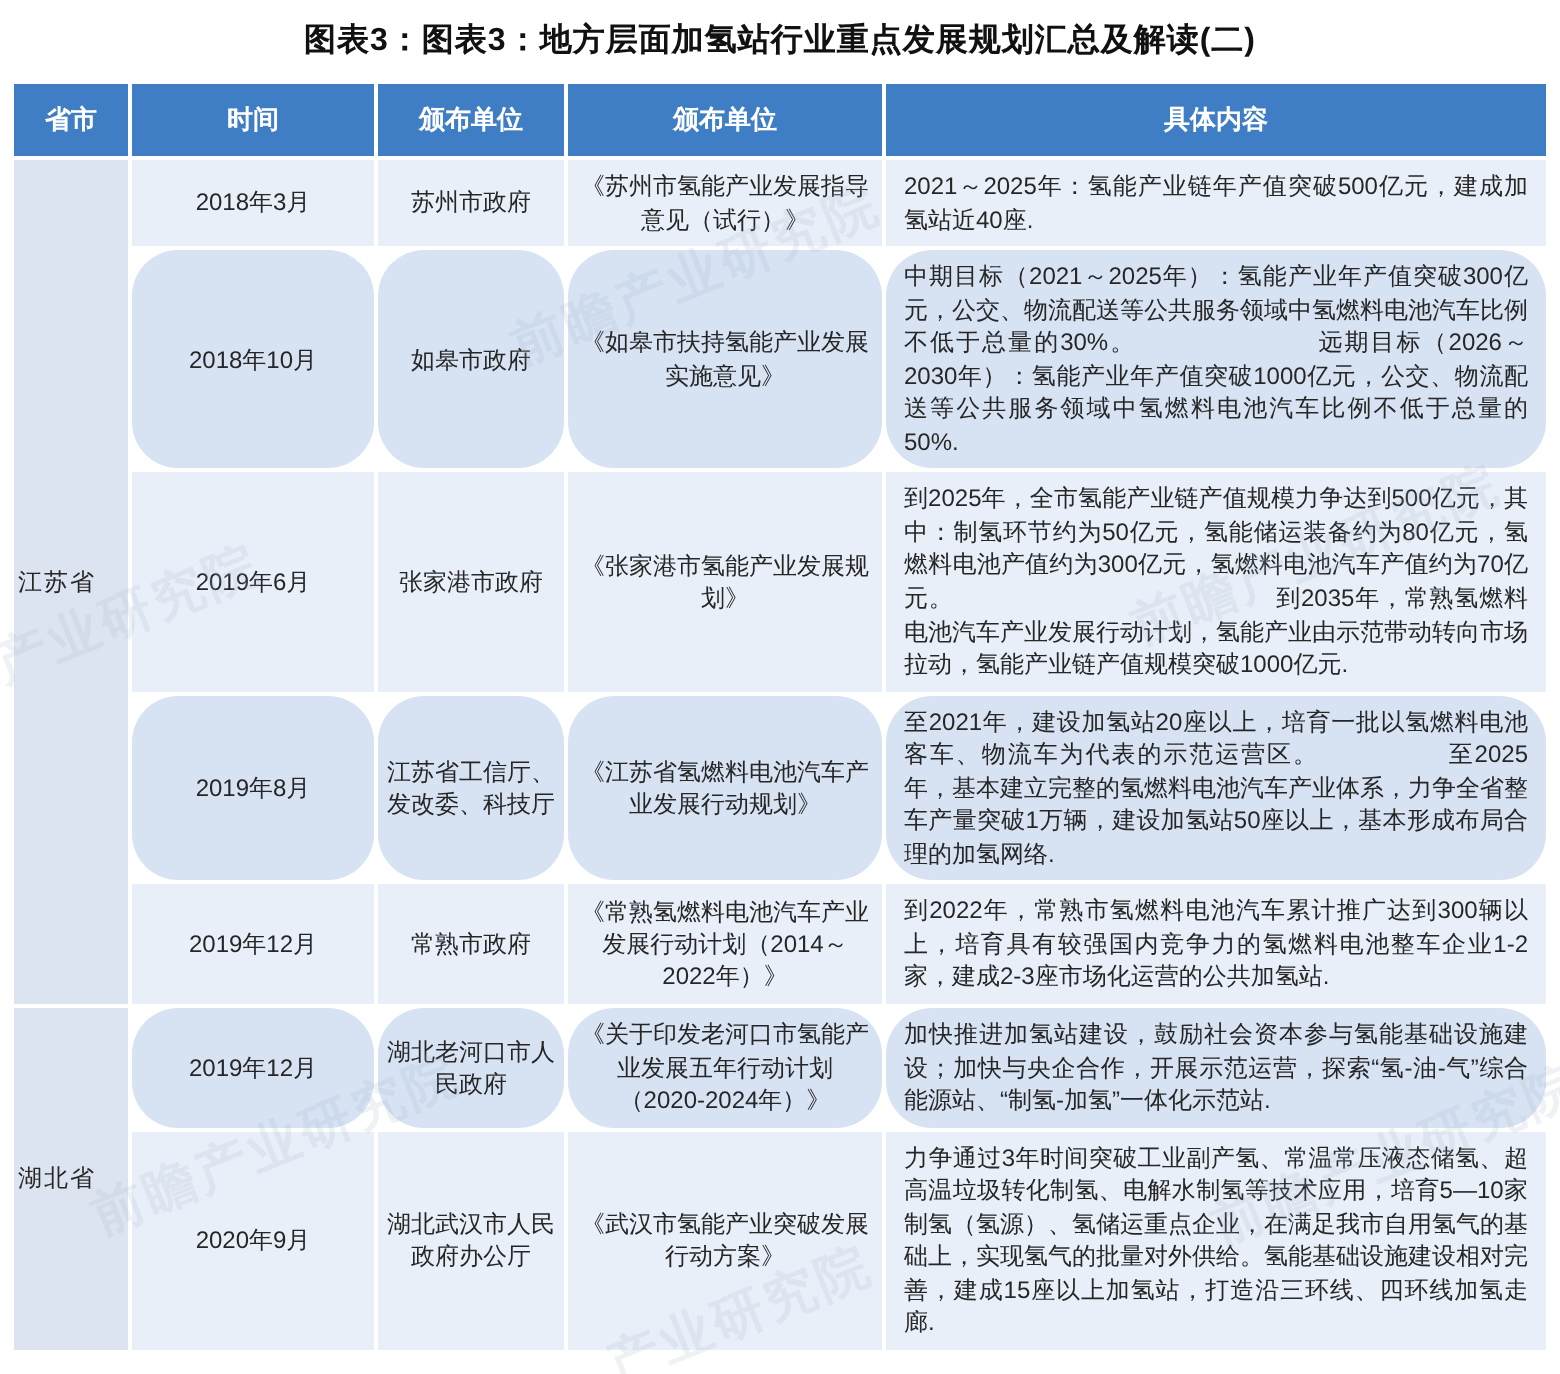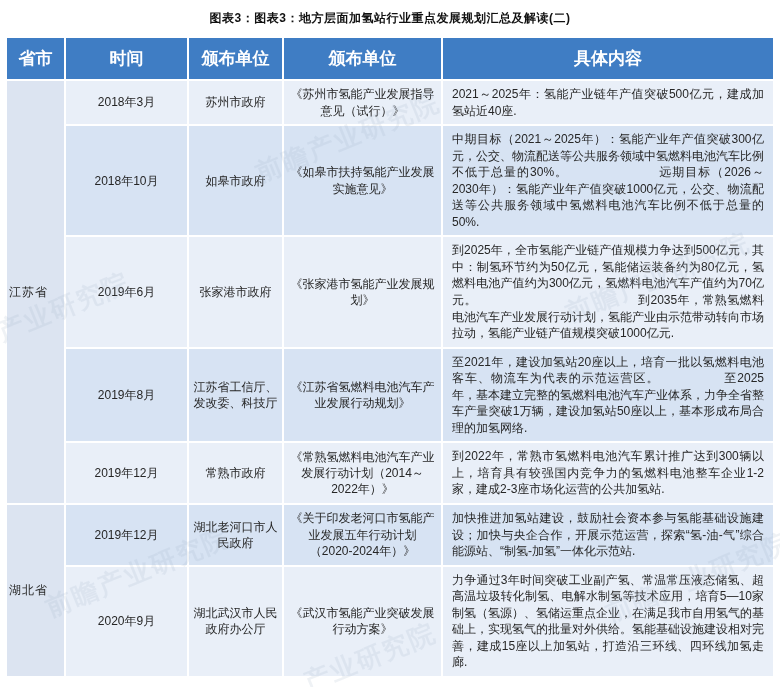--- a/index.html
+++ b/index.html
@@ -10,45 +10,45 @@
     --watermark:#9fb0c6;
   }
   *{margin:0;padding:0;box-sizing:border-box;}
   html,body{background:#ffffff;}
   body{
     width:780px;height:687px;position:relative;overflow:hidden;
     font-family:"Liberation Sans","DejaVu Sans",sans-serif;
     color:var(--body-text);
   }
   .page-title{
-    text-align:center;font-size:12px;font-weight:bold;color:var(--title-text);
+    text-align:center;font-size:16px;font-weight:bold;color:var(--title-text);
     padding:10px 0 9px 0;letter-spacing:0.5px;
   }
   table.policy-table{
     border-collapse:separate;border-spacing:2px;table-layout:fixed;
     width:764px;margin:0 auto;background:#ffffff;
   }
   col.c-province{width:57px;}
   col.c-time{width:121px;}
   col.c-agency{width:93px;}
   col.c-policy{width:157px;}
   col.c-content{width:330px;}
   th{
     background:var(--header-bg);color:var(--header-text);
-    font-size:17px;font-weight:bold;padding:9px 2px;text-align:center;
+    font-size:13px;font-weight:bold;padding:9px 2px;text-align:center;
   }
   td{font-size:12px;vertical-align:middle;line-height:1.36;}
   td.cell-center{text-align:center;padding:5px 4px;}
   td.cell-content{text-align:justify;padding:5px 9px;line-height:1.38;}
   td.cell-province{
     background:var(--province-bg);text-align:left;padding:5px 2px;
     letter-spacing:1px;
   }
   tr.shade-light td:not(.cell-province){background:var(--row-light);}
-  tr.shade-dark td:not(.cell-province){background:var(--row-dark);}
+  tr.shade-dark td:not(.cell-province){background:var(--row-dark);border-radius:23px;}
   td b{font-weight:normal;}
   .footer{
     display:flex;justify-content:space-between;align-items:center;
     width:764px;margin:10px auto 0 auto;
   }
   .footer .src{font-size:12.5px;color:var(--footer-text);}
   .footer .credit{font-size:12.5px;color:var(--footer-right-text);}
   .watermark{
     position:absolute;color:var(--watermark);opacity:0.16;font-size:26px;
     font-weight:bold;white-space:nowrap;transform:rotate(-22deg);

